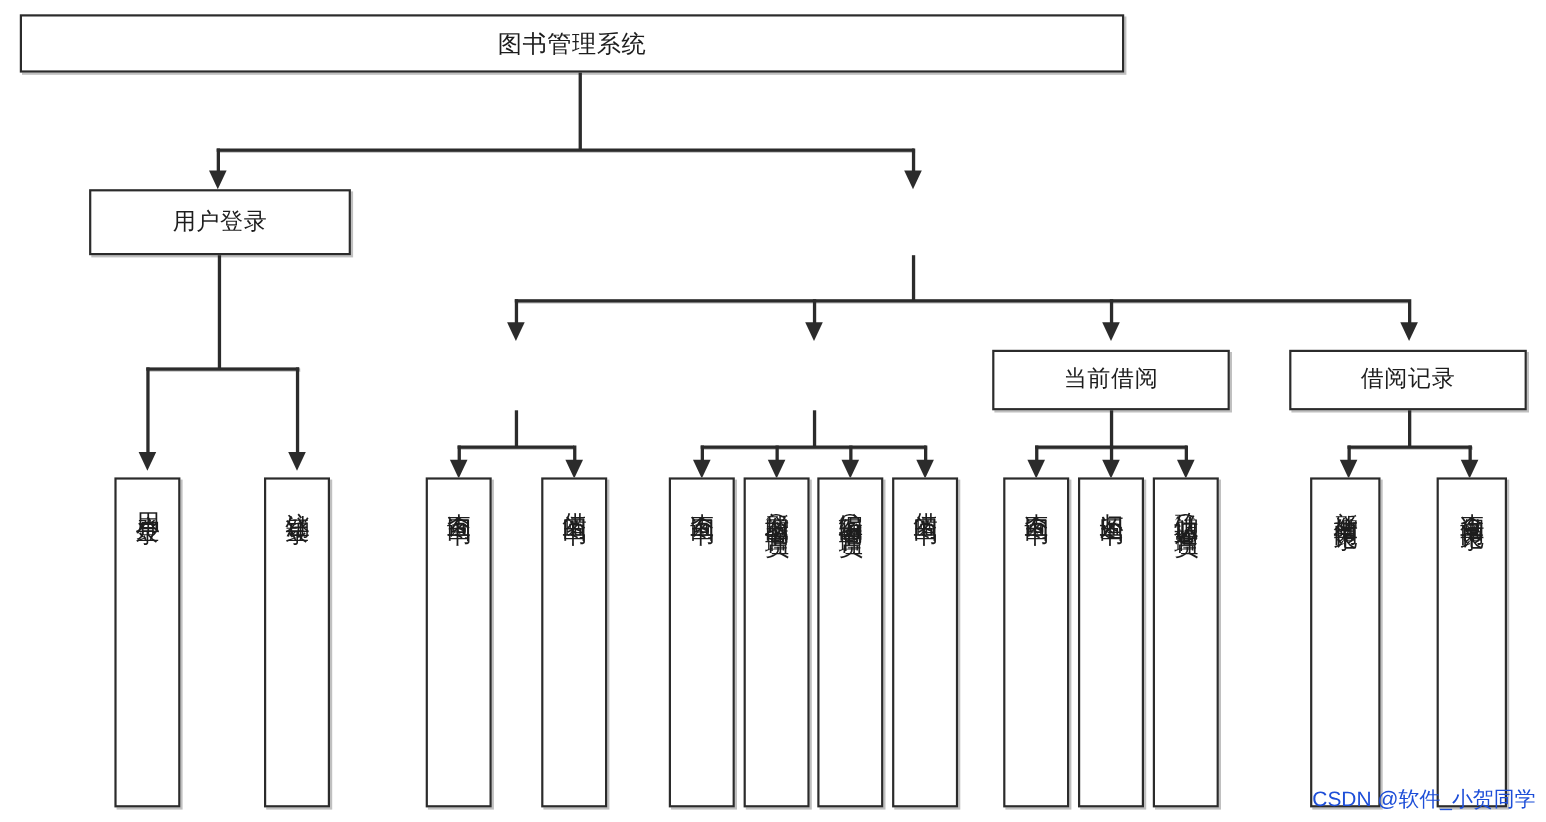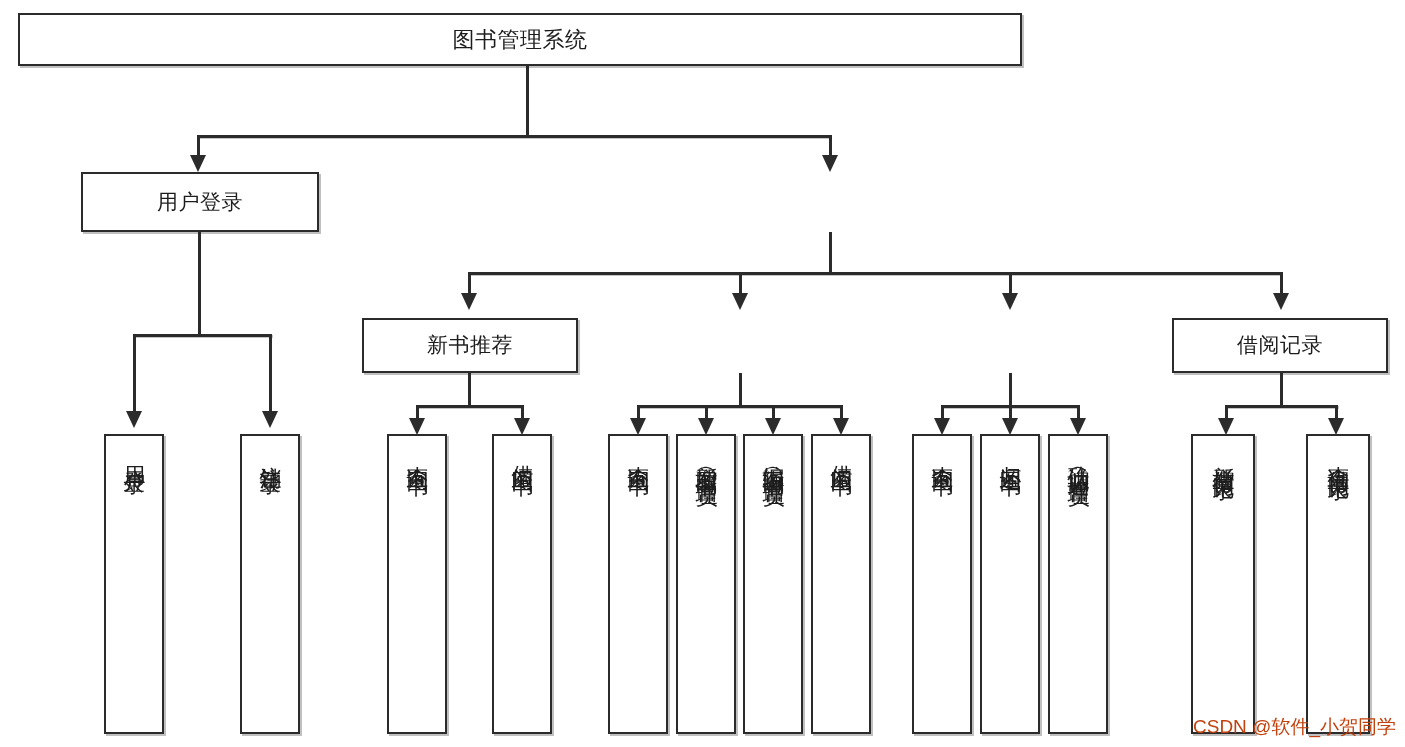--- a/index.html
+++ b/index.html
@@ -67,21 +67,21 @@
   .arrow{
     position:absolute;
     width:0;height:0;
     border-left:8px solid transparent;
     border-right:8px solid transparent;
     border-top:17px solid #2b2b2b;
   }
   
   .watermark{
     position:absolute;
-    color:#c2410c;
+    color:#1d4ed8;
     font-size:19px;
     white-space:nowrap;
     user-select:none;
   }
 </style>
 </head>
 <body>
 
 <div id="canvas">
 
@@ -112,22 +112,22 @@
   <div class="hline" style="left:468px;top:272px;width:812px;"></div>
   <div class="vline" style="left:468px;top:272px;height:24px;"></div>
   <div class="arrow" style="left:461px;top:293px;"></div>
   <div class="vline" style="left:739px;top:272px;height:24px;"></div>
   <div class="arrow" style="left:732px;top:293px;"></div>
   <div class="vline" style="left:1009px;top:272px;height:24px;"></div>
   <div class="arrow" style="left:1002px;top:293px;"></div>
   <div class="vline" style="left:1280px;top:272px;height:24px;"></div>
   <div class="arrow" style="left:1273px;top:293px;"></div>
 
-  <div class="node h" style="left:362px;top:318px;width:216px;height:55px;">
-    <span class="label">新书推荐</span>
+  <div class="node h" style="left:902px;top:318px;width:216px;height:55px;">
+    <span class="label">当前借阅</span>
   </div>
   <div class="node h" style="left:1172px;top:318px;width:216px;height:55px;">
     <span class="label">借阅记录</span>
   </div>
 
   <div class="vline" style="left:468px;top:373px;height:34px;"></div>
   <div class="hline" style="left:416px;top:405px;width:106px;"></div>
   <div class="vline" style="left:416px;top:405px;height:15px;"></div>
   <div class="arrow" style="left:409px;top:418px;"></div>
   <div class="vline" style="left:521px;top:405px;height:15px;"></div>

